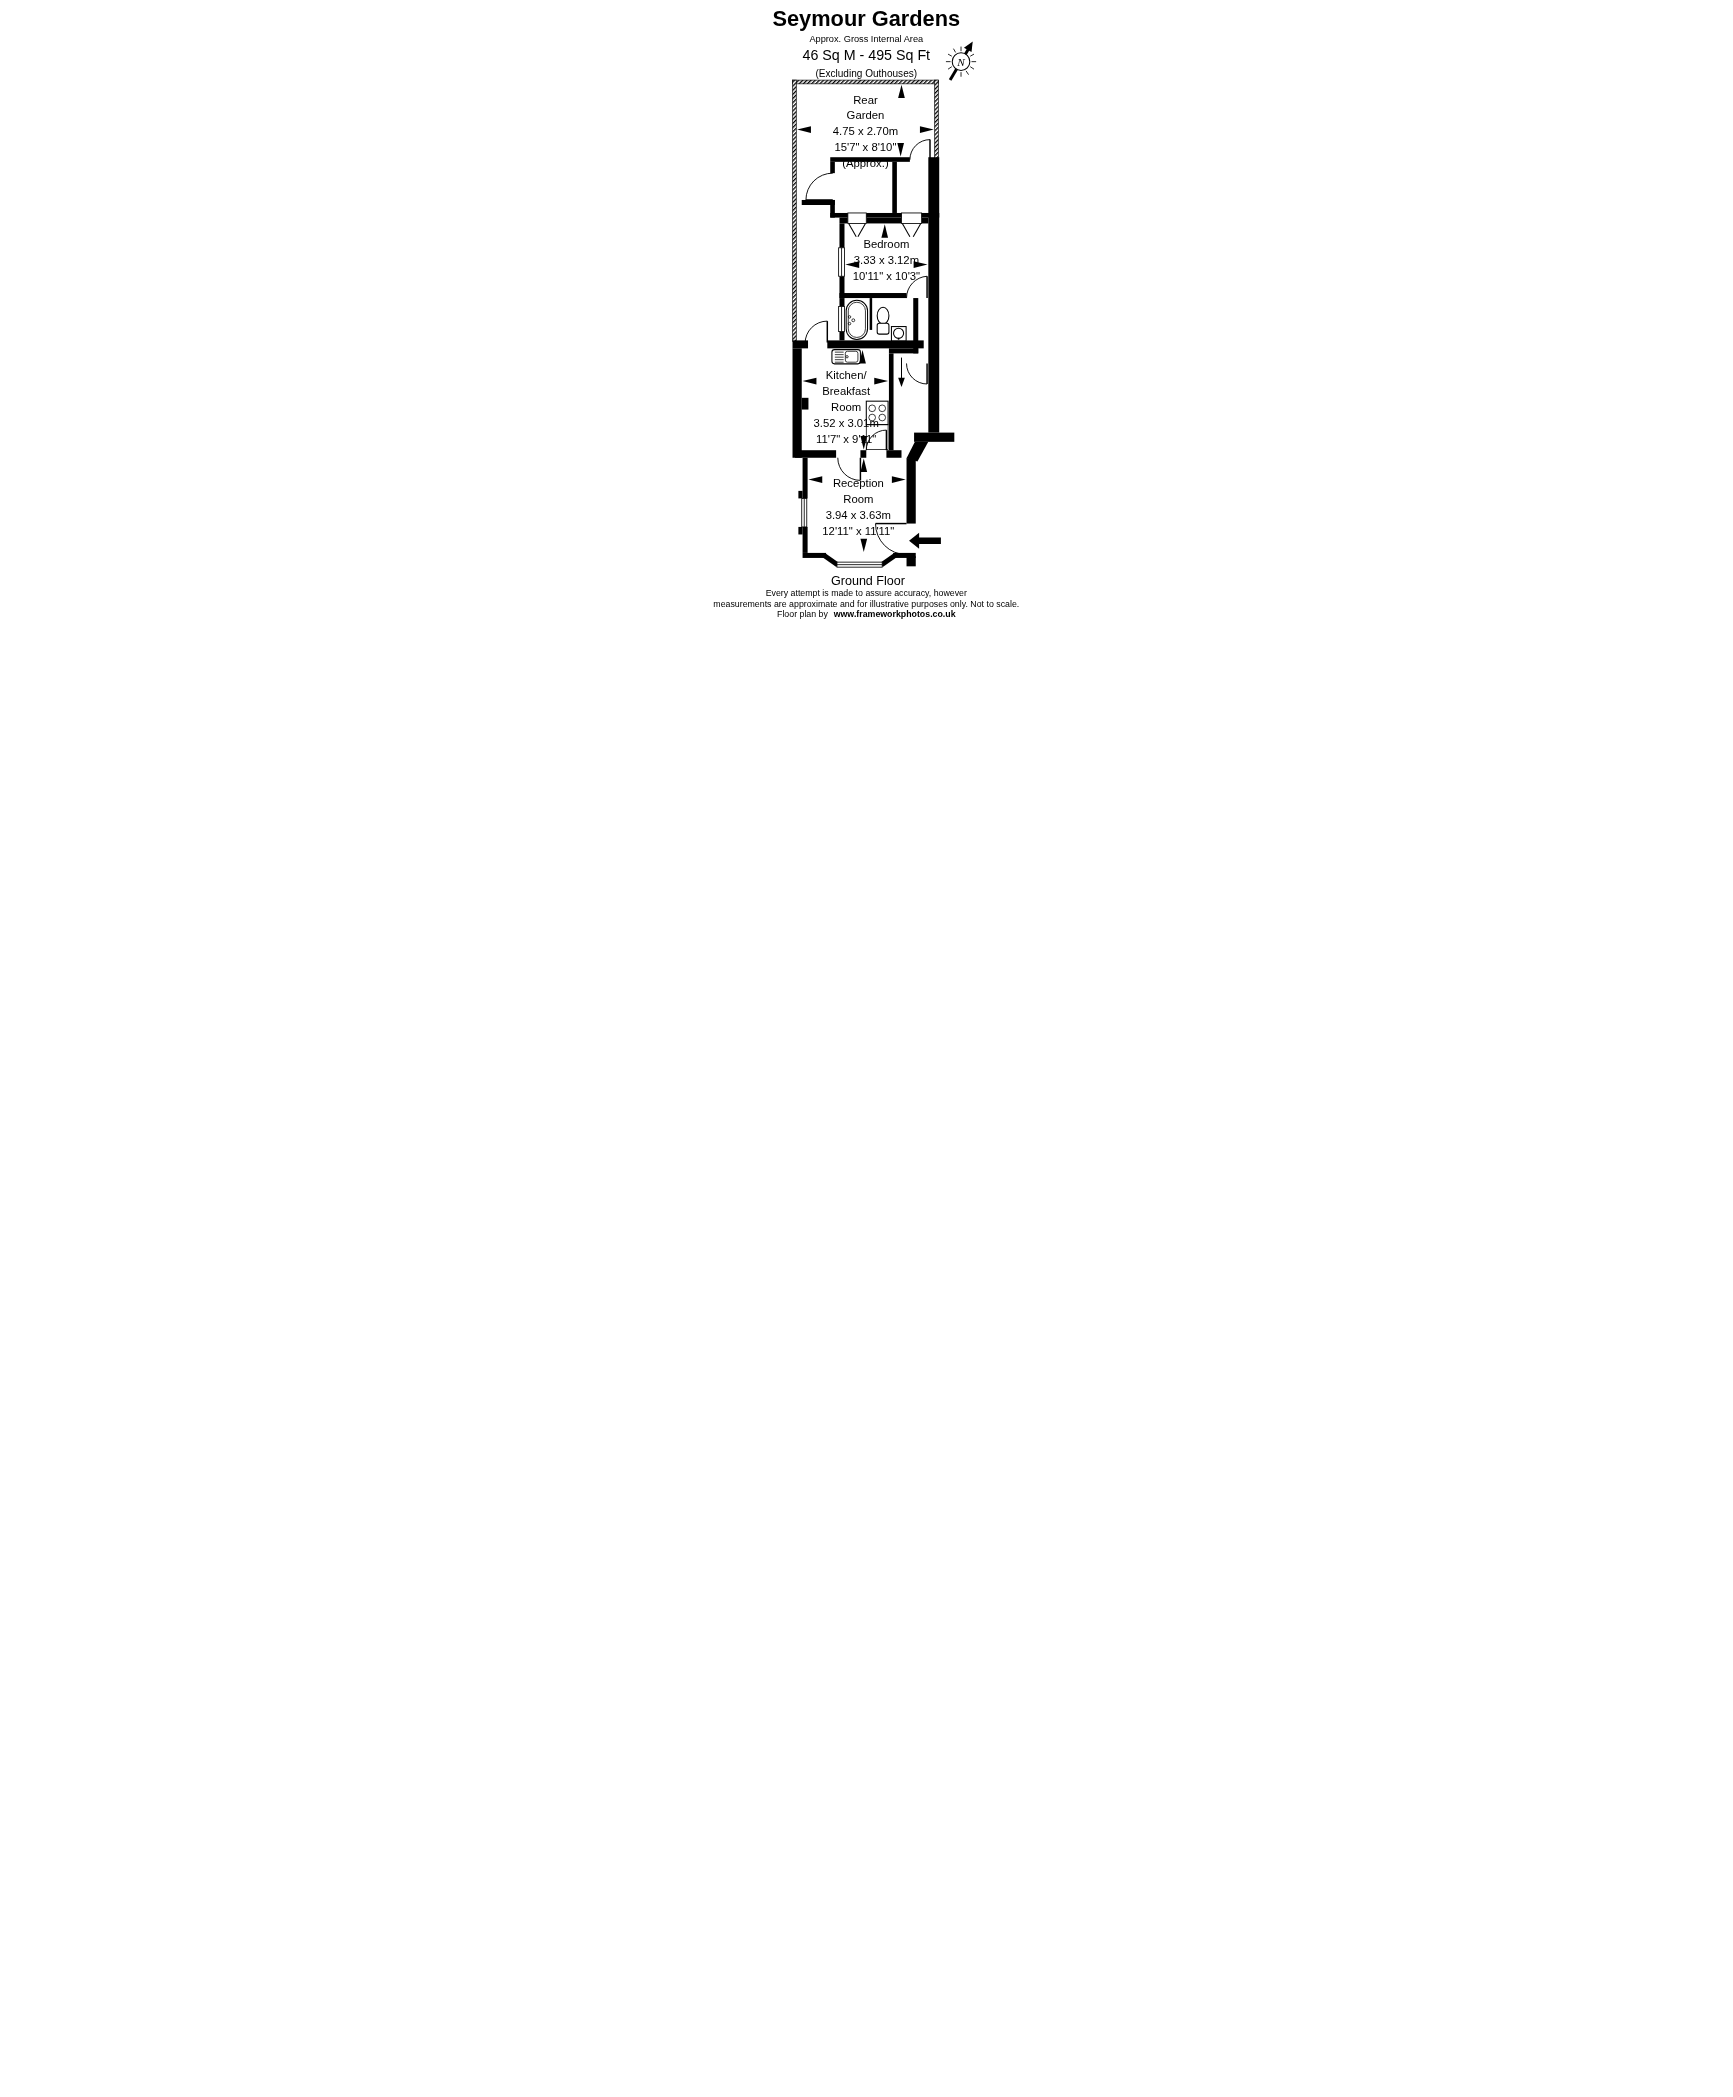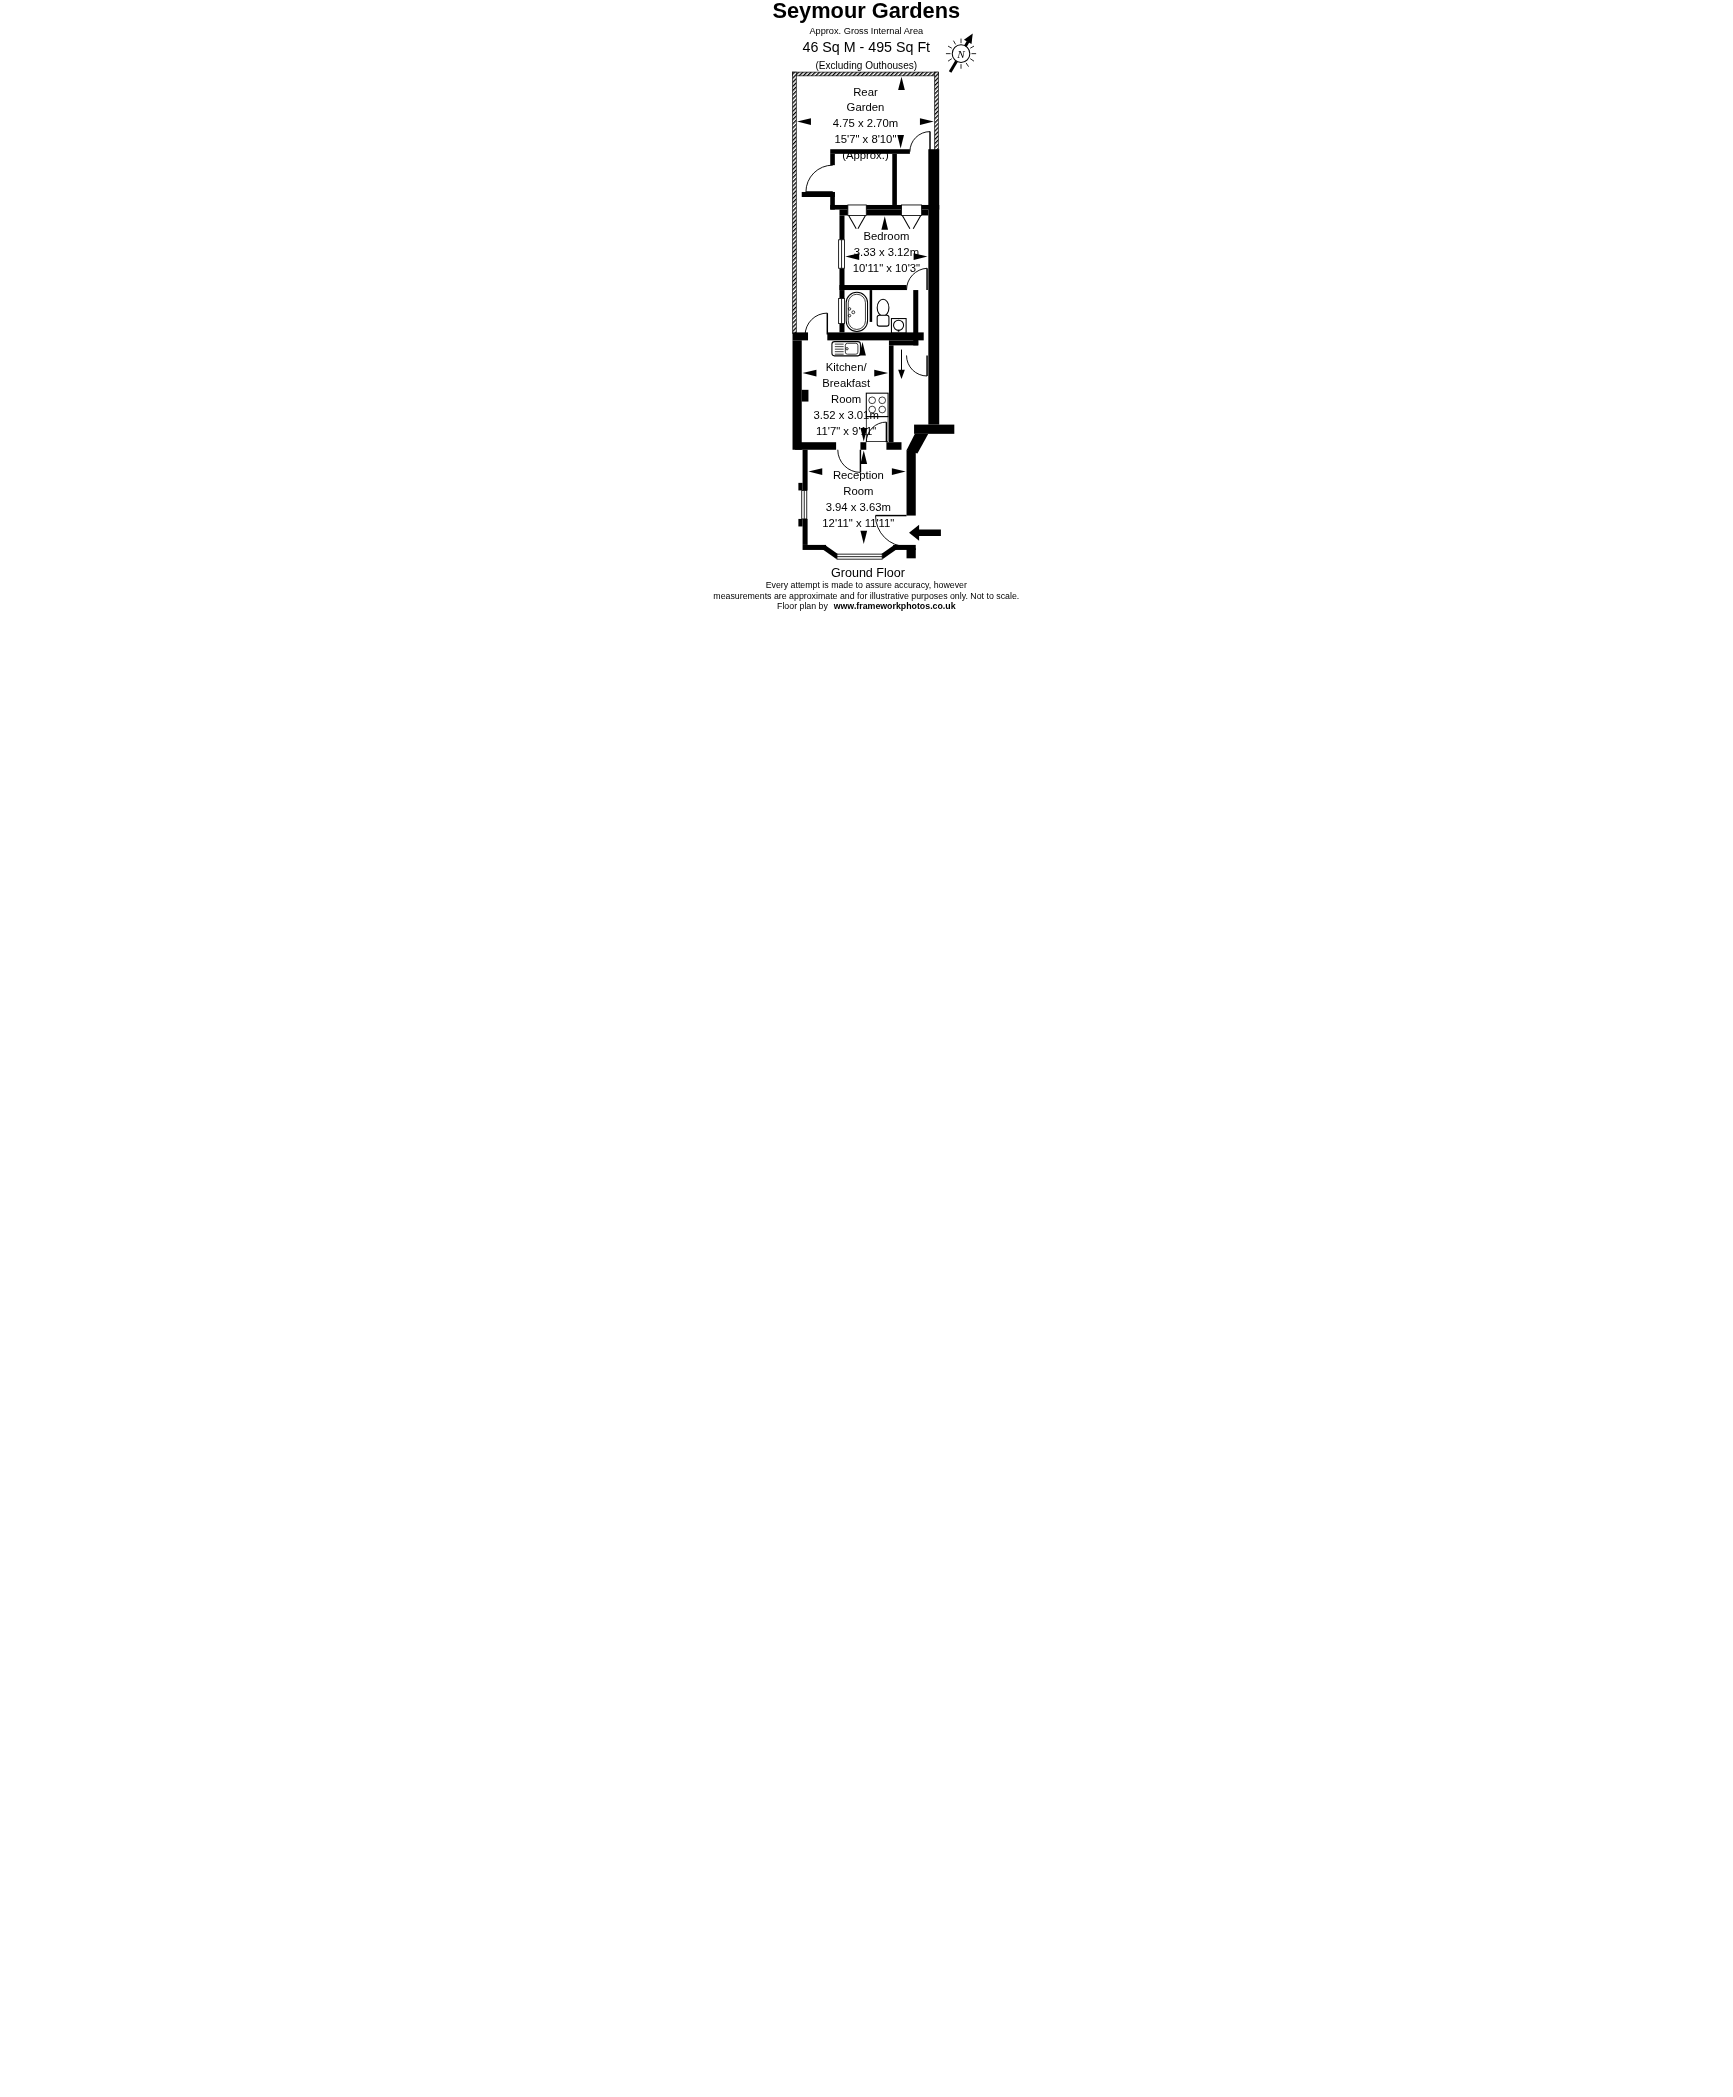--- a/index.html
+++ b/index.html
@@ -1,18 +1,18 @@
 <!DOCTYPE html>
 <html style="--ink: #000000; --paper: #ffffff;font-size:6.7px"><head>
 <meta charset="utf-8">
 <style>
   :root { --ink:#000; --paper:#fff; }
   html,body { margin:0; padding:0; background:var(--paper); }
   body { font-family:"Liberation Sans", sans-serif; }
-  .page { width:100%; max-width:433px; margin:0 auto; }
+  .page { width:100%; max-width:433px; margin:8px auto; }
   svg { display:block; width:100%; height:auto; }
   .ink   { fill:var(--ink); stroke:none; }
   .line  { stroke:var(--ink); fill:none; }
   .leaf  { stroke:var(--ink); stroke-width:3.5; fill:none; }
   .arc   { stroke:var(--ink); stroke-width:2.2; fill:none; }
   .fixture { stroke:var(--ink); stroke-width:2.5; fill:var(--paper); }
   .fixthin { stroke:var(--ink); stroke-width:1.8; fill:none; }
   .winbox { fill:var(--paper); stroke:var(--ink); stroke-width:2; }
   .hatchbox { fill:url(#hatch); stroke:var(--ink); stroke-width:1.5; }
   text { fill:var(--ink); }

